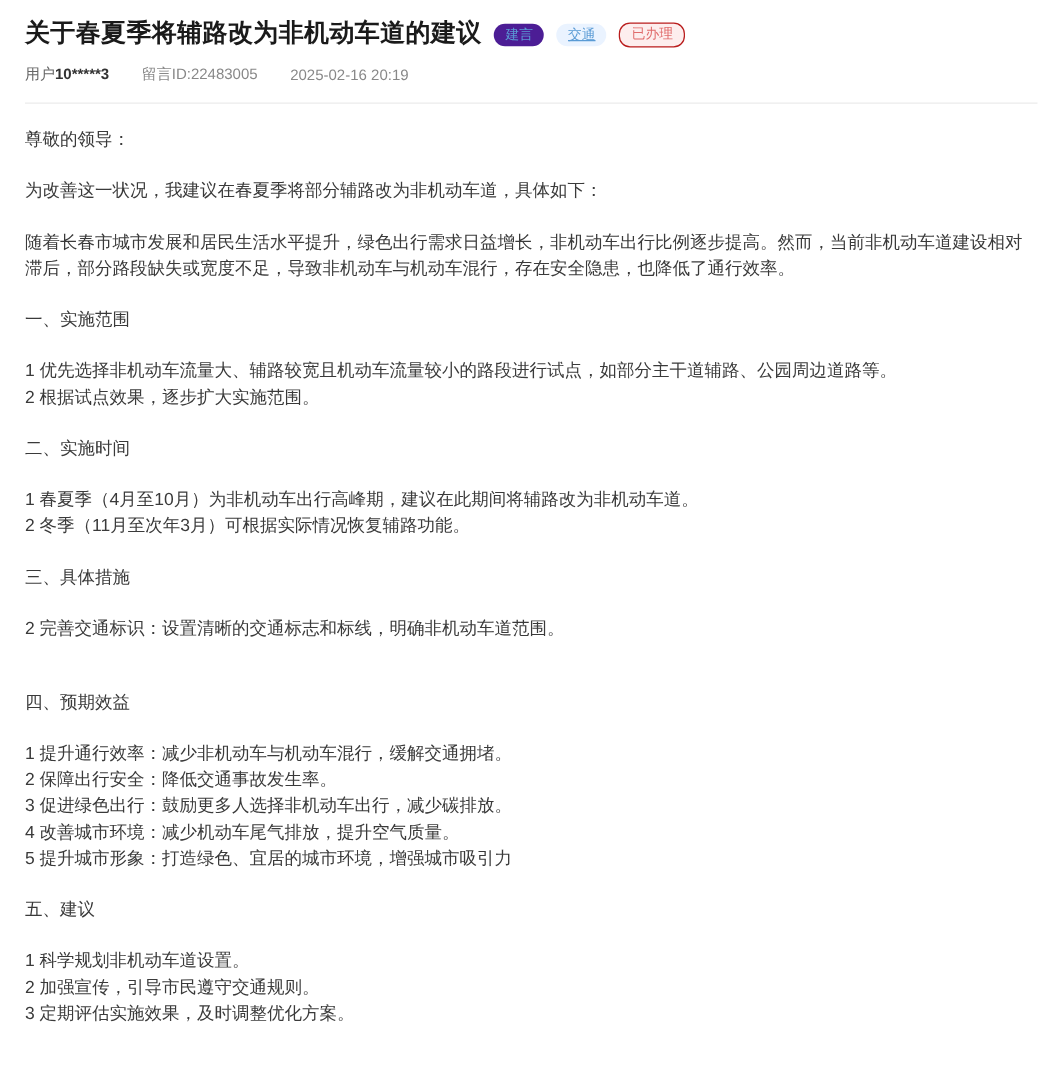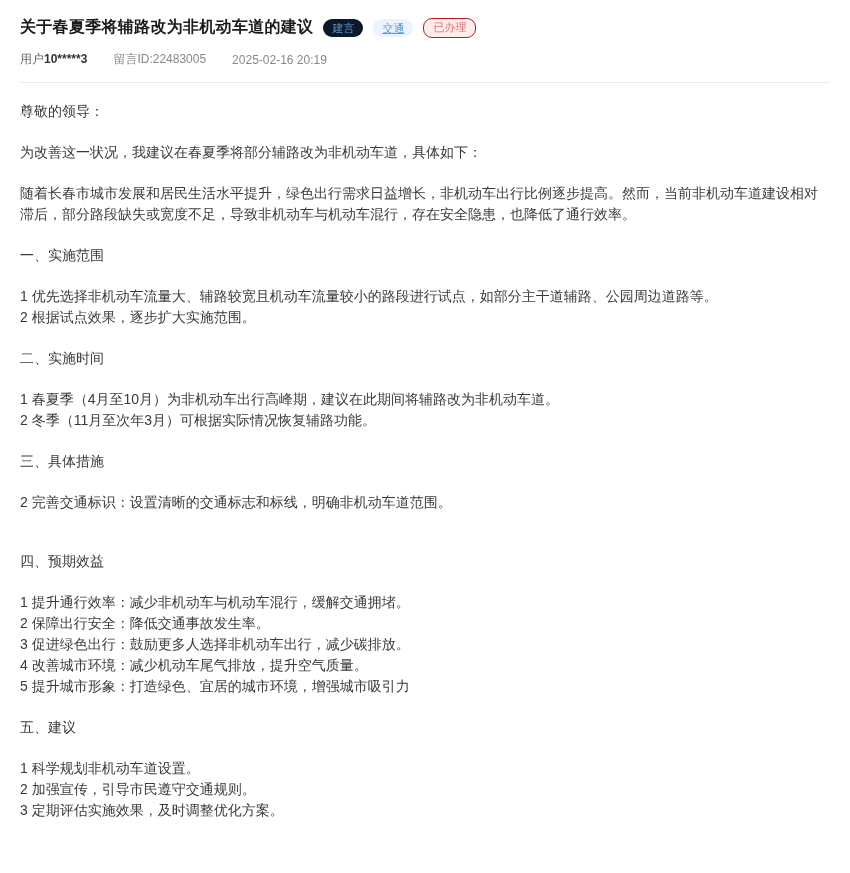--- a/index.html
+++ b/index.html
@@ -24,40 +24,40 @@
   .post-header {
     padding: 14px 20px 10px 20px;
   }
   .title-row {
     display: flex;
     align-items: center;
     flex-wrap: nowrap;
     gap: 10px;
   }
   .post-title {
-    font-size: 16px;
+    font-size: 20px;
     font-weight: bold;
     color: #1a1a1a;
     letter-spacing: 0.3px;
     line-height: 26px;
     white-space: nowrap;
   }
   .tag {
     display: inline-block;
     font-size: 11px;
     line-height: 18px;
     height: 18px;
     padding: 0 9px;
     border-radius: 9px;
     white-space: nowrap;
     position: relative;
     top: 1px;
   }
   .tag-suggest {
-    background: #0f172a;
+    background: #4c1d95;
     color: #5a9bd5;
   }
   .tag-traffic {
     background: #eaf3ff;
     color: #5a9bd5;
     text-decoration: underline;
   }
   .tag-done {
     background: #fdeeee;
     color: #e06c6c;

